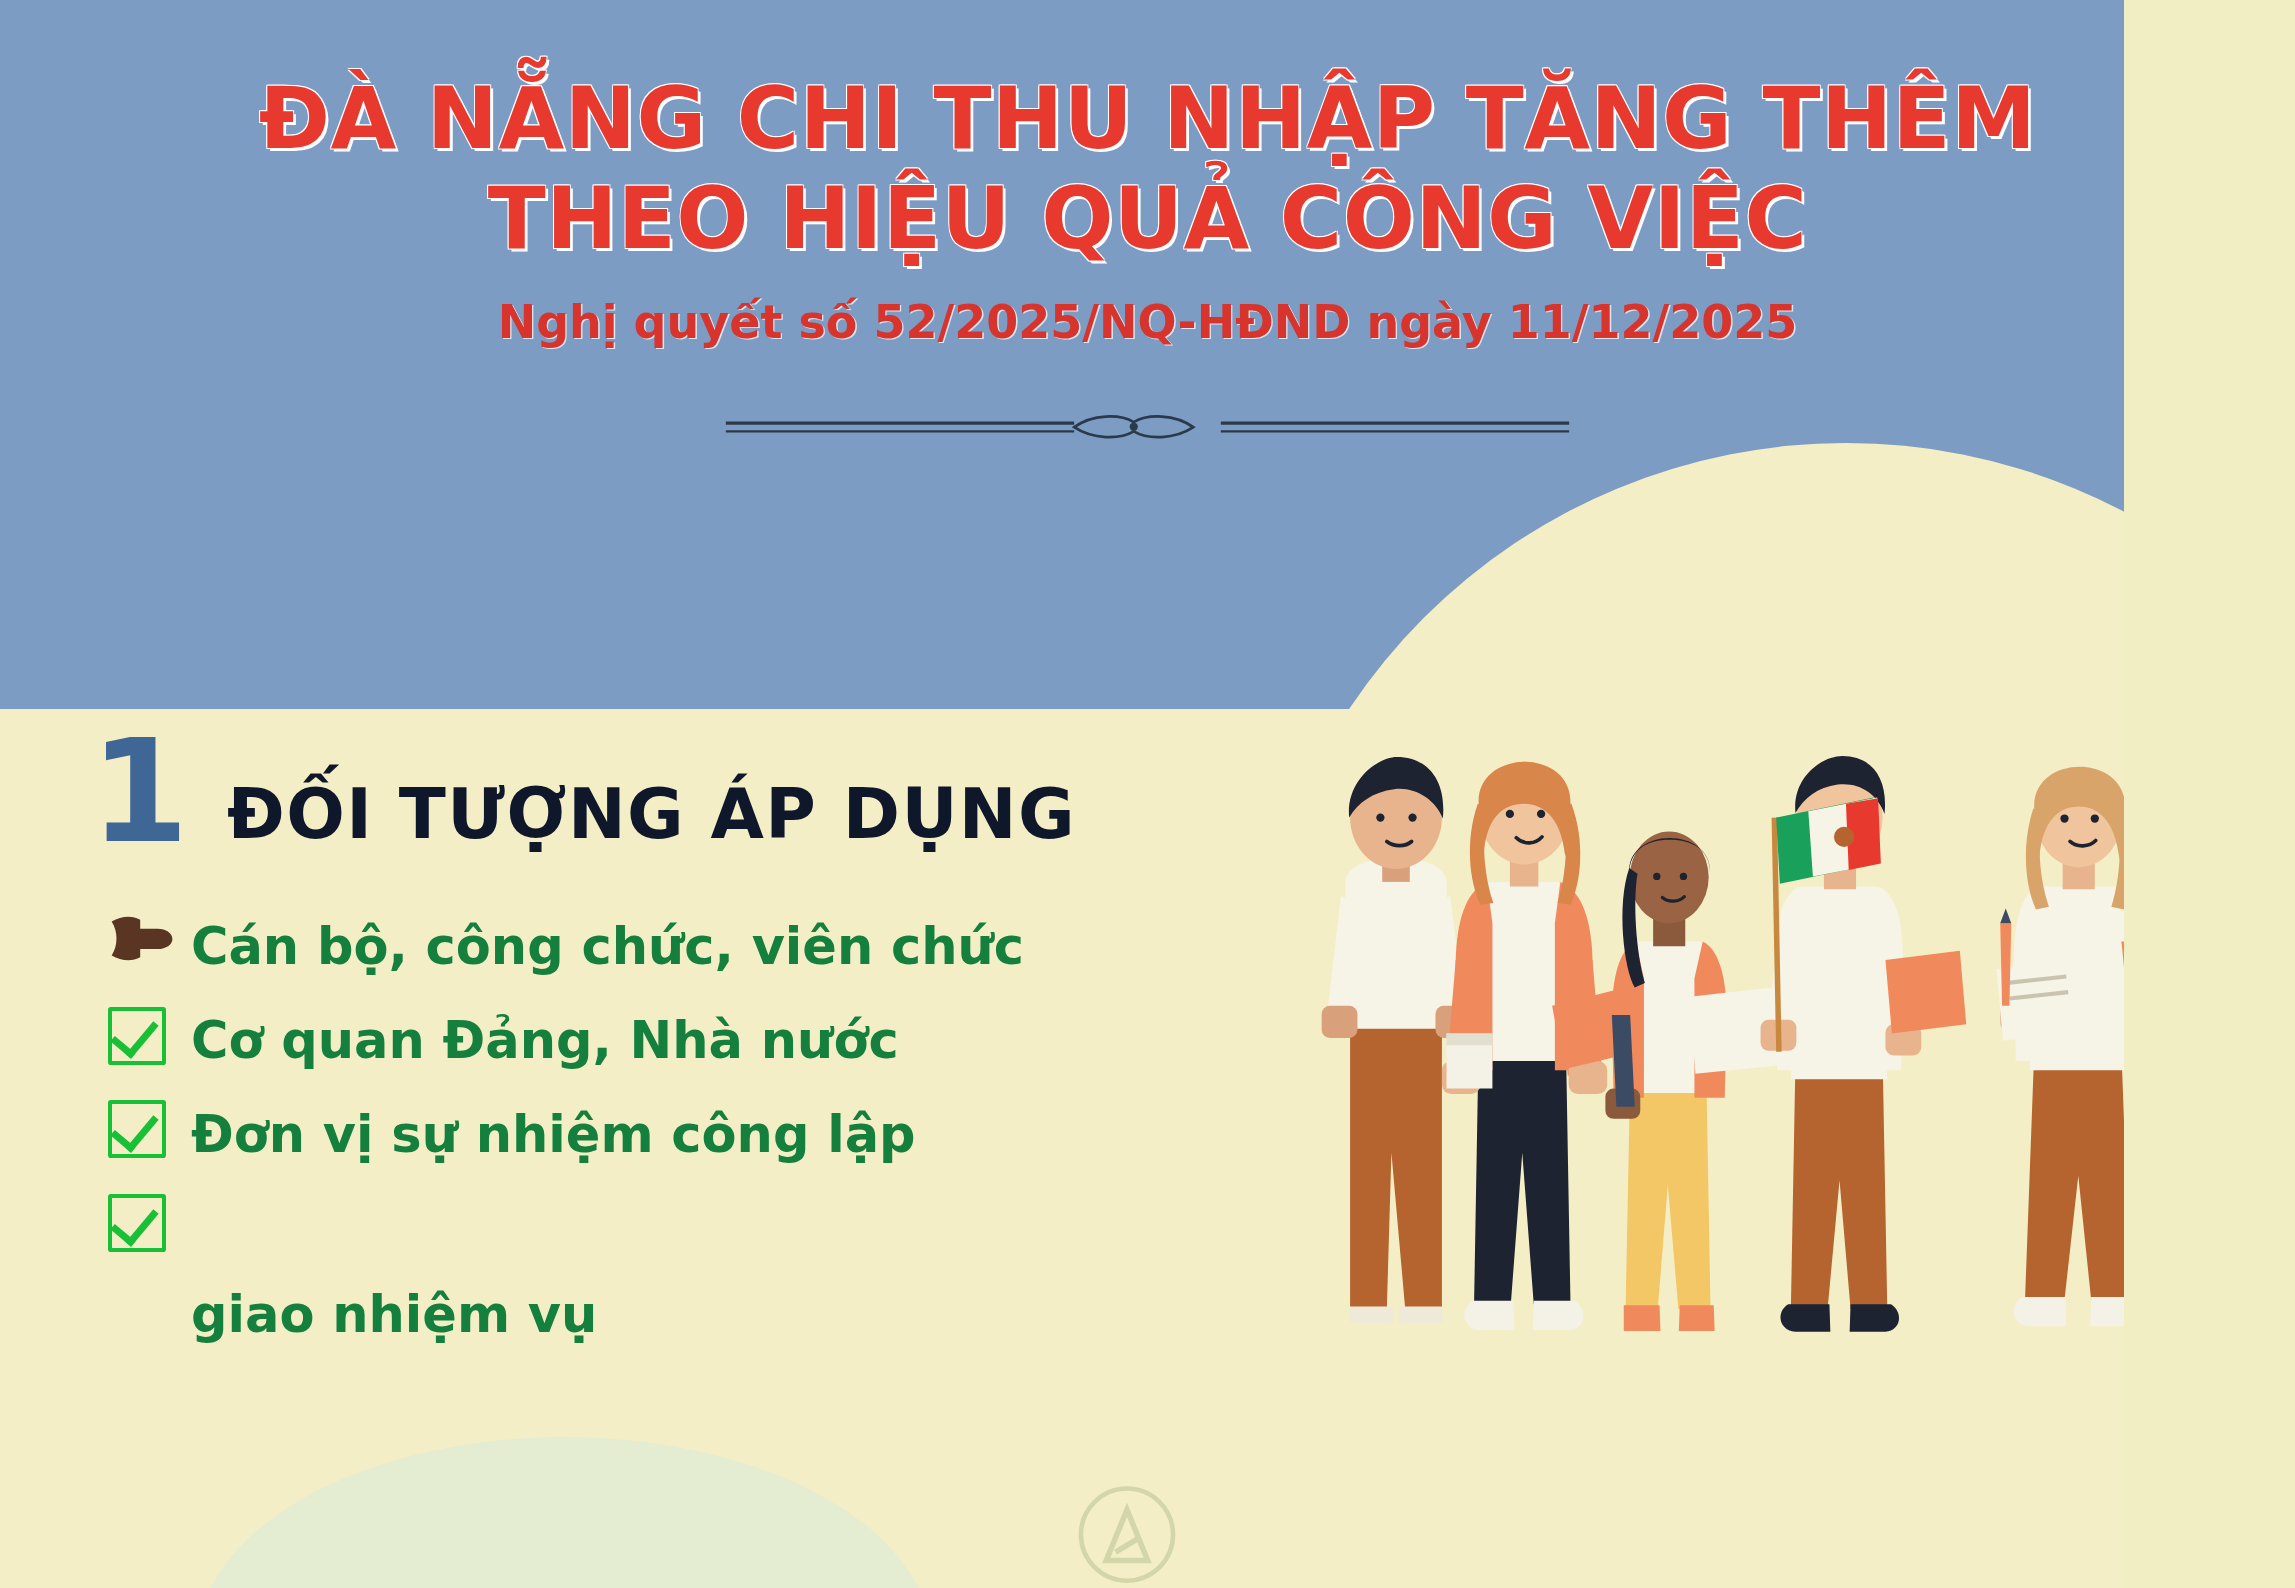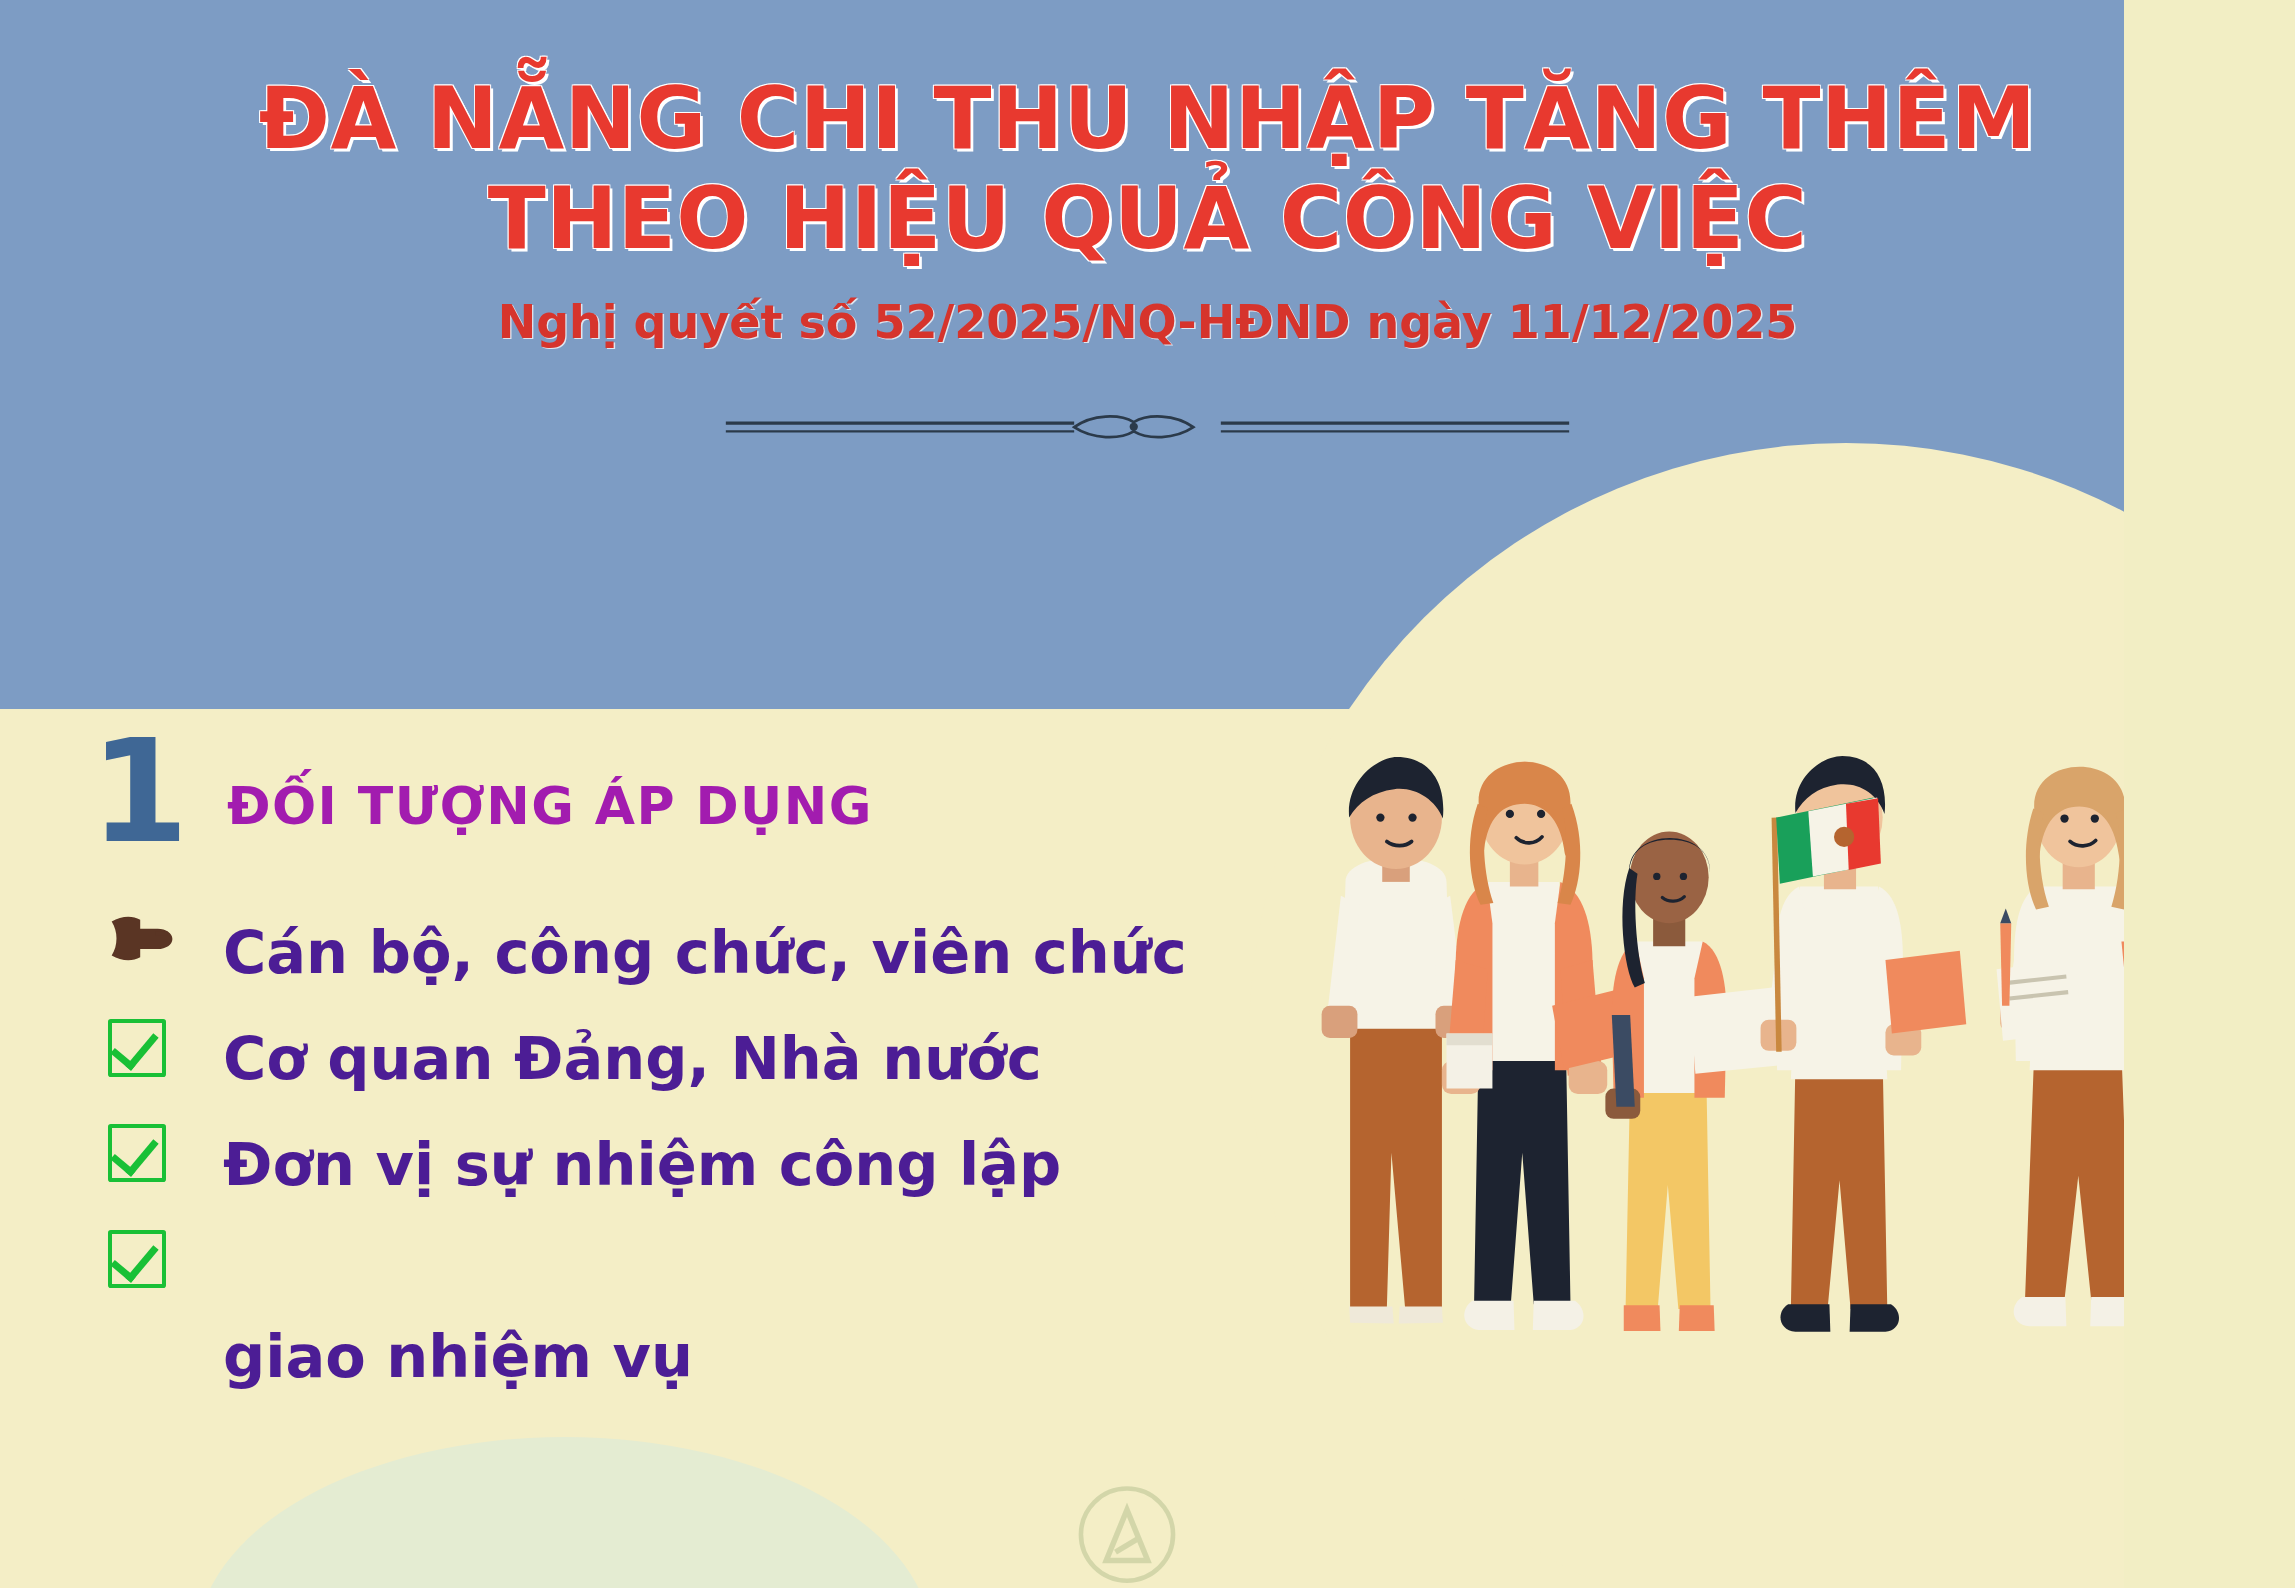--- a/index.html
+++ b/index.html
@@ -108,23 +108,23 @@
     line-height: 1;
     color: #3f6795;
     letter-spacing: -2.8px;
   }
   .section-title {
     position: absolute;
     left: 227px;
     top: 780px;
     font-family: "DejaVu Sans", sans-serif;
     font-weight: 800;
-    font-size: 52px;
+    font-size: 69px;
     line-height: 1;
-    color: #a21caf;
+    color: #0f172a;
     letter-spacing: 1.4px;
     white-space: nowrap;
   }
 
   .bullets {
     position: absolute;
     left: 108px;
     top: 909px;
     width: 1194px;
   }
@@ -138,24 +138,23 @@
     width: 83px;
     flex: 0 0 83px;
     padding-top: 3.7px;
     display: flex;
     justify-content: flex-start;
     align-items: center;
   }
   .bullet-text {
     font-family: "DejaVu Sans", sans-serif;
     font-weight: 600;
-    font-size: 59px;
+    font-size: 51px;
     line-height: 1.5;
-    color: #4c1d95;
-    margin-left: 32px;
+    color: #15803d;
   }
   .check-box {
     width: 50px;
     height: 50px;
     border: 4.1px solid #19c036;
     border-radius: 2.8px;
     position: relative;
   }
   .check-box:after {
     content: "";

